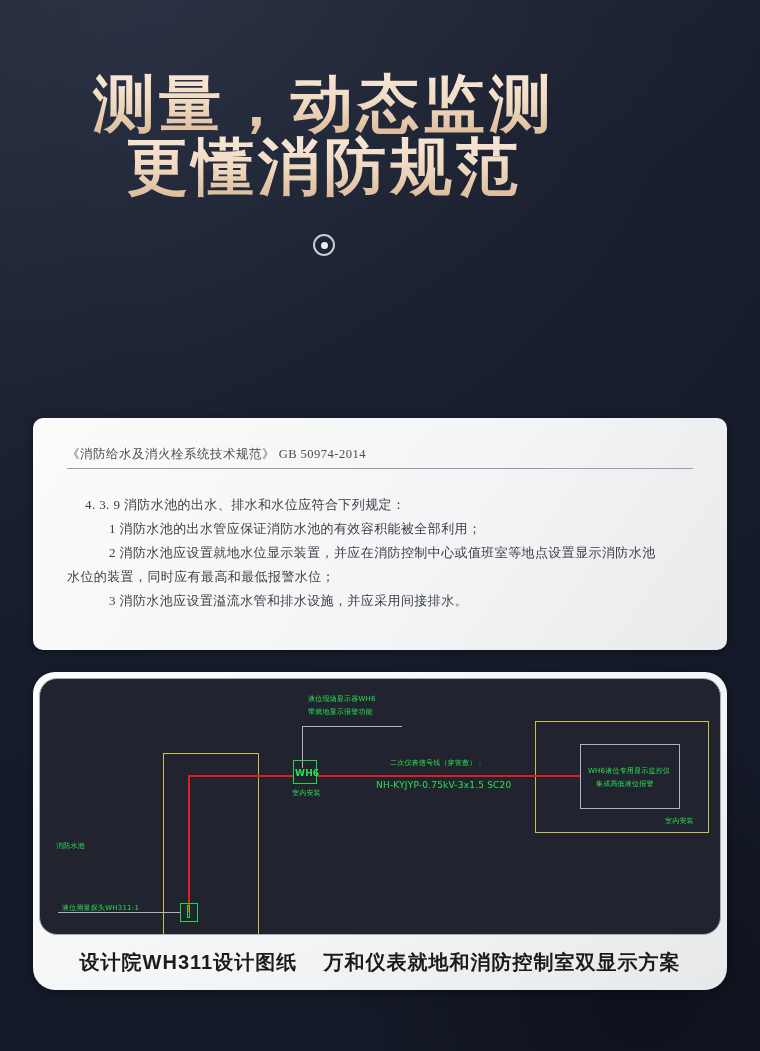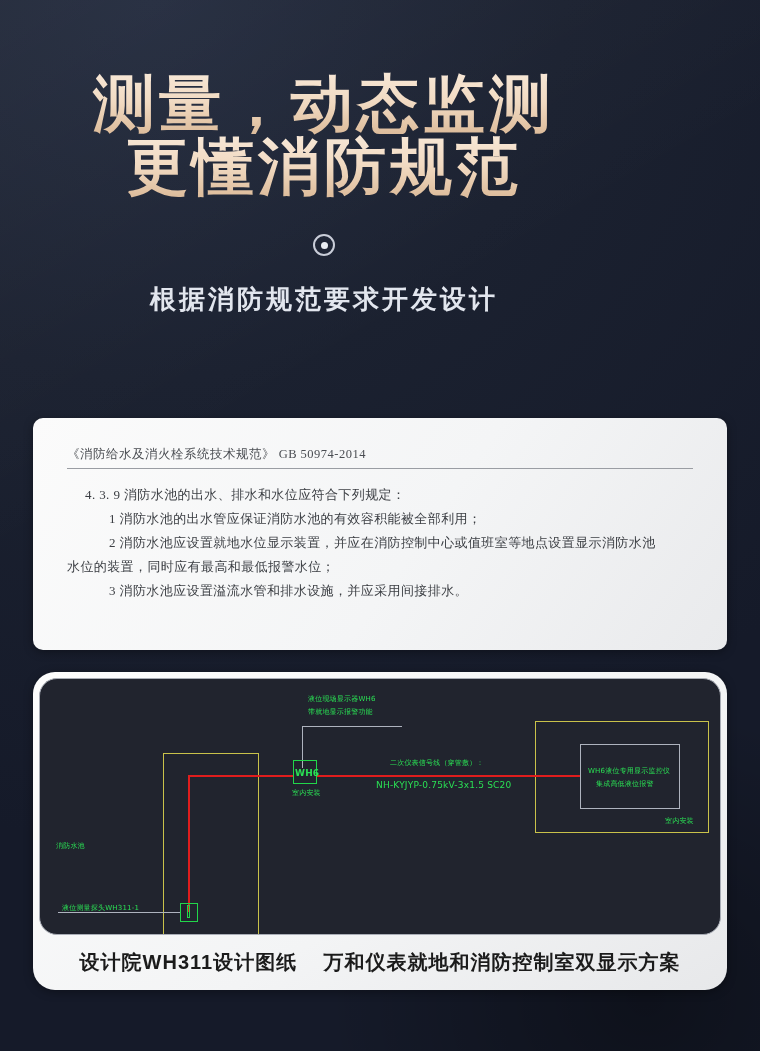--- a/index.html
+++ b/index.html
@@ -57,21 +57,21 @@
   }
   .doc-inner{ padding:28px 34px 0 34px; }
   .doc-title{
     font-family:"Liberation Serif","DejaVu Serif",serif;
     font-size:12.5px; color:#4a4d52; letter-spacing:.5px;
     padding-bottom:5px;
     border-bottom:1px solid #9a9da3;
     display:block;
     filter:blur(.22px);
   }
-  .doc-body{ margin-top:14px; }
+  .doc-body{ margin-top:24px; }
   .doc-body p{
     font-family:"Liberation Serif","DejaVu Serif",serif;
     font-size:13px; color:#3b3e43; line-height:1.85;
     letter-spacing:.4px;
     filter:blur(.25px);
   }
   .doc-body p.l0{ padding-left:18px; }
   .doc-body p.l1{ padding-left:42px; }
   .doc-body p.wrap{ padding-left:0px; }
 
@@ -116,21 +116,20 @@
 <section class="hero">
   <h1 class="l1">测量，动态监测</h1>
   <h1 class="l2">更懂消防规范</h1>
 
   <div class="dot-wrap">
     <span class="dot">
         <i></i>
       </span>
   </div>
 
-  <h2>根据消防规范要求开发设计</h2>
 </section>
 
 <section class="doc-card">
   <div class="doc-inner">
     <span class="doc-title">《消防给水及消火栓系统技术规范》  GB 50974-2014</span>
     <div class="doc-body">
       <p class="l0">4. 3. 9  消防水池的出水、排水和水位应符合下列规定：</p>
       <p class="l1">1 消防水池的出水管应保证消防水池的有效容积能被全部利用；</p>
       <p class="l1">2 消防水池应设置就地水位显示装置，并应在消防控制中心或值班室等地点设置显示消防水池</p>
       <p class="wrap">水位的装置，同时应有最高和最低报警水位；</p>

